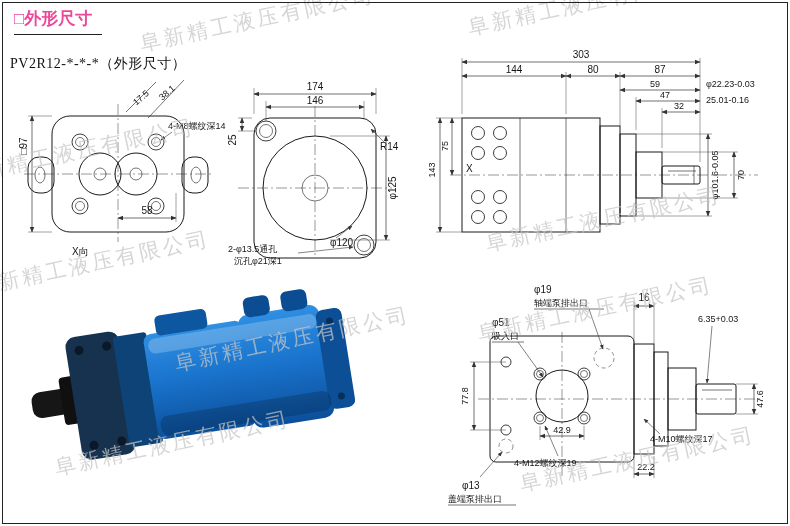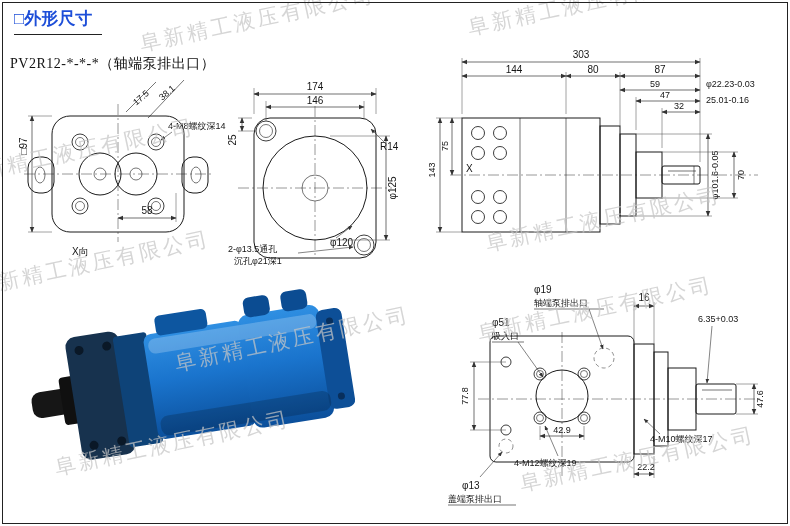--- a/index.html
+++ b/index.html
@@ -1,20 +1,20 @@
 <!DOCTYPE html>
 <html><head>
 <meta charset="utf-8">
 <style>
   html,body{margin:0;padding:0;background:#fff;}
   .page{position:relative;width:790px;height:526px;background:#fff;overflow:hidden;
         font-family:"Liberation Sans",sans-serif;}
   .frame{position:absolute;inset:2px;border:1.5px solid #222;pointer-events:none;z-index:8;}
   .title-row{position:absolute;left:14px;top:7px;display:flex;gap:12px;align-items:center;
-        font-size:17px;font-weight:600;color:#1d4ed8;border-bottom:1.5px solid #222;
+        font-size:17px;font-weight:600;color:#ec4899;border-bottom:1.5px solid #222;
         padding:0 10px 4px 0;z-index:6;white-space:nowrap;}
   .model{position:absolute;left:10px;top:55px;font-family:"Liberation Serif",serif;
         font-size:14px;color:#111;z-index:6;white-space:nowrap;letter-spacing:.5px;}
   .wm{position:absolute;font-size:21px;letter-spacing:3px;color:#c6c6c6;opacity:.72;
         transform:rotate(-12deg);transform-origin:left center;white-space:nowrap;
         pointer-events:none;z-index:4;}
   svg.draw{position:absolute;inset:0;z-index:1;}
   svg .out{fill:none;stroke:#1a1a1a;stroke-width:1;}
   svg .thin{fill:none;stroke:#1a1a1a;stroke-width:.6;}
   svg .hole{fill:none;stroke:#1a1a1a;stroke-width:.85;}
@@ -28,21 +28,21 @@
 </style>
 </head>
 <body>
 
 <div class="page">
   <div class="frame"></div>
 
   <div class="title-row">
     <span>□外形尺寸</span>
   </div>
-  <div class="model">PV2R12-*-*-*（轴端泵排出口）</div>
+  <div class="model">PV2R12-*-*-*（外形尺寸）</div>
 
   <div class="wm" style="left:140px;top:30px">阜新精工液压有限公司</div>
   <div class="wm" style="left:468px;top:14px">阜新精工液压有限公司</div>
   <div class="wm" style="left:-40px;top:162px">阜新精工液压有限公司</div>
   <div class="wm" style="left:486px;top:230px">阜新精工液压有限公司</div>
   <div class="wm" style="left:-25px;top:274px">阜新精工液压有限公司</div>
   <div class="wm" style="left:175px;top:350px">阜新精工液压有限公司</div>
   <div class="wm" style="left:55px;top:454px">阜新精工液压有限公司</div>
   <div class="wm" style="left:478px;top:320px">阜新精工液压有限公司</div>
   <div class="wm" style="left:520px;top:470px">阜新精工液压有限公司</div>

